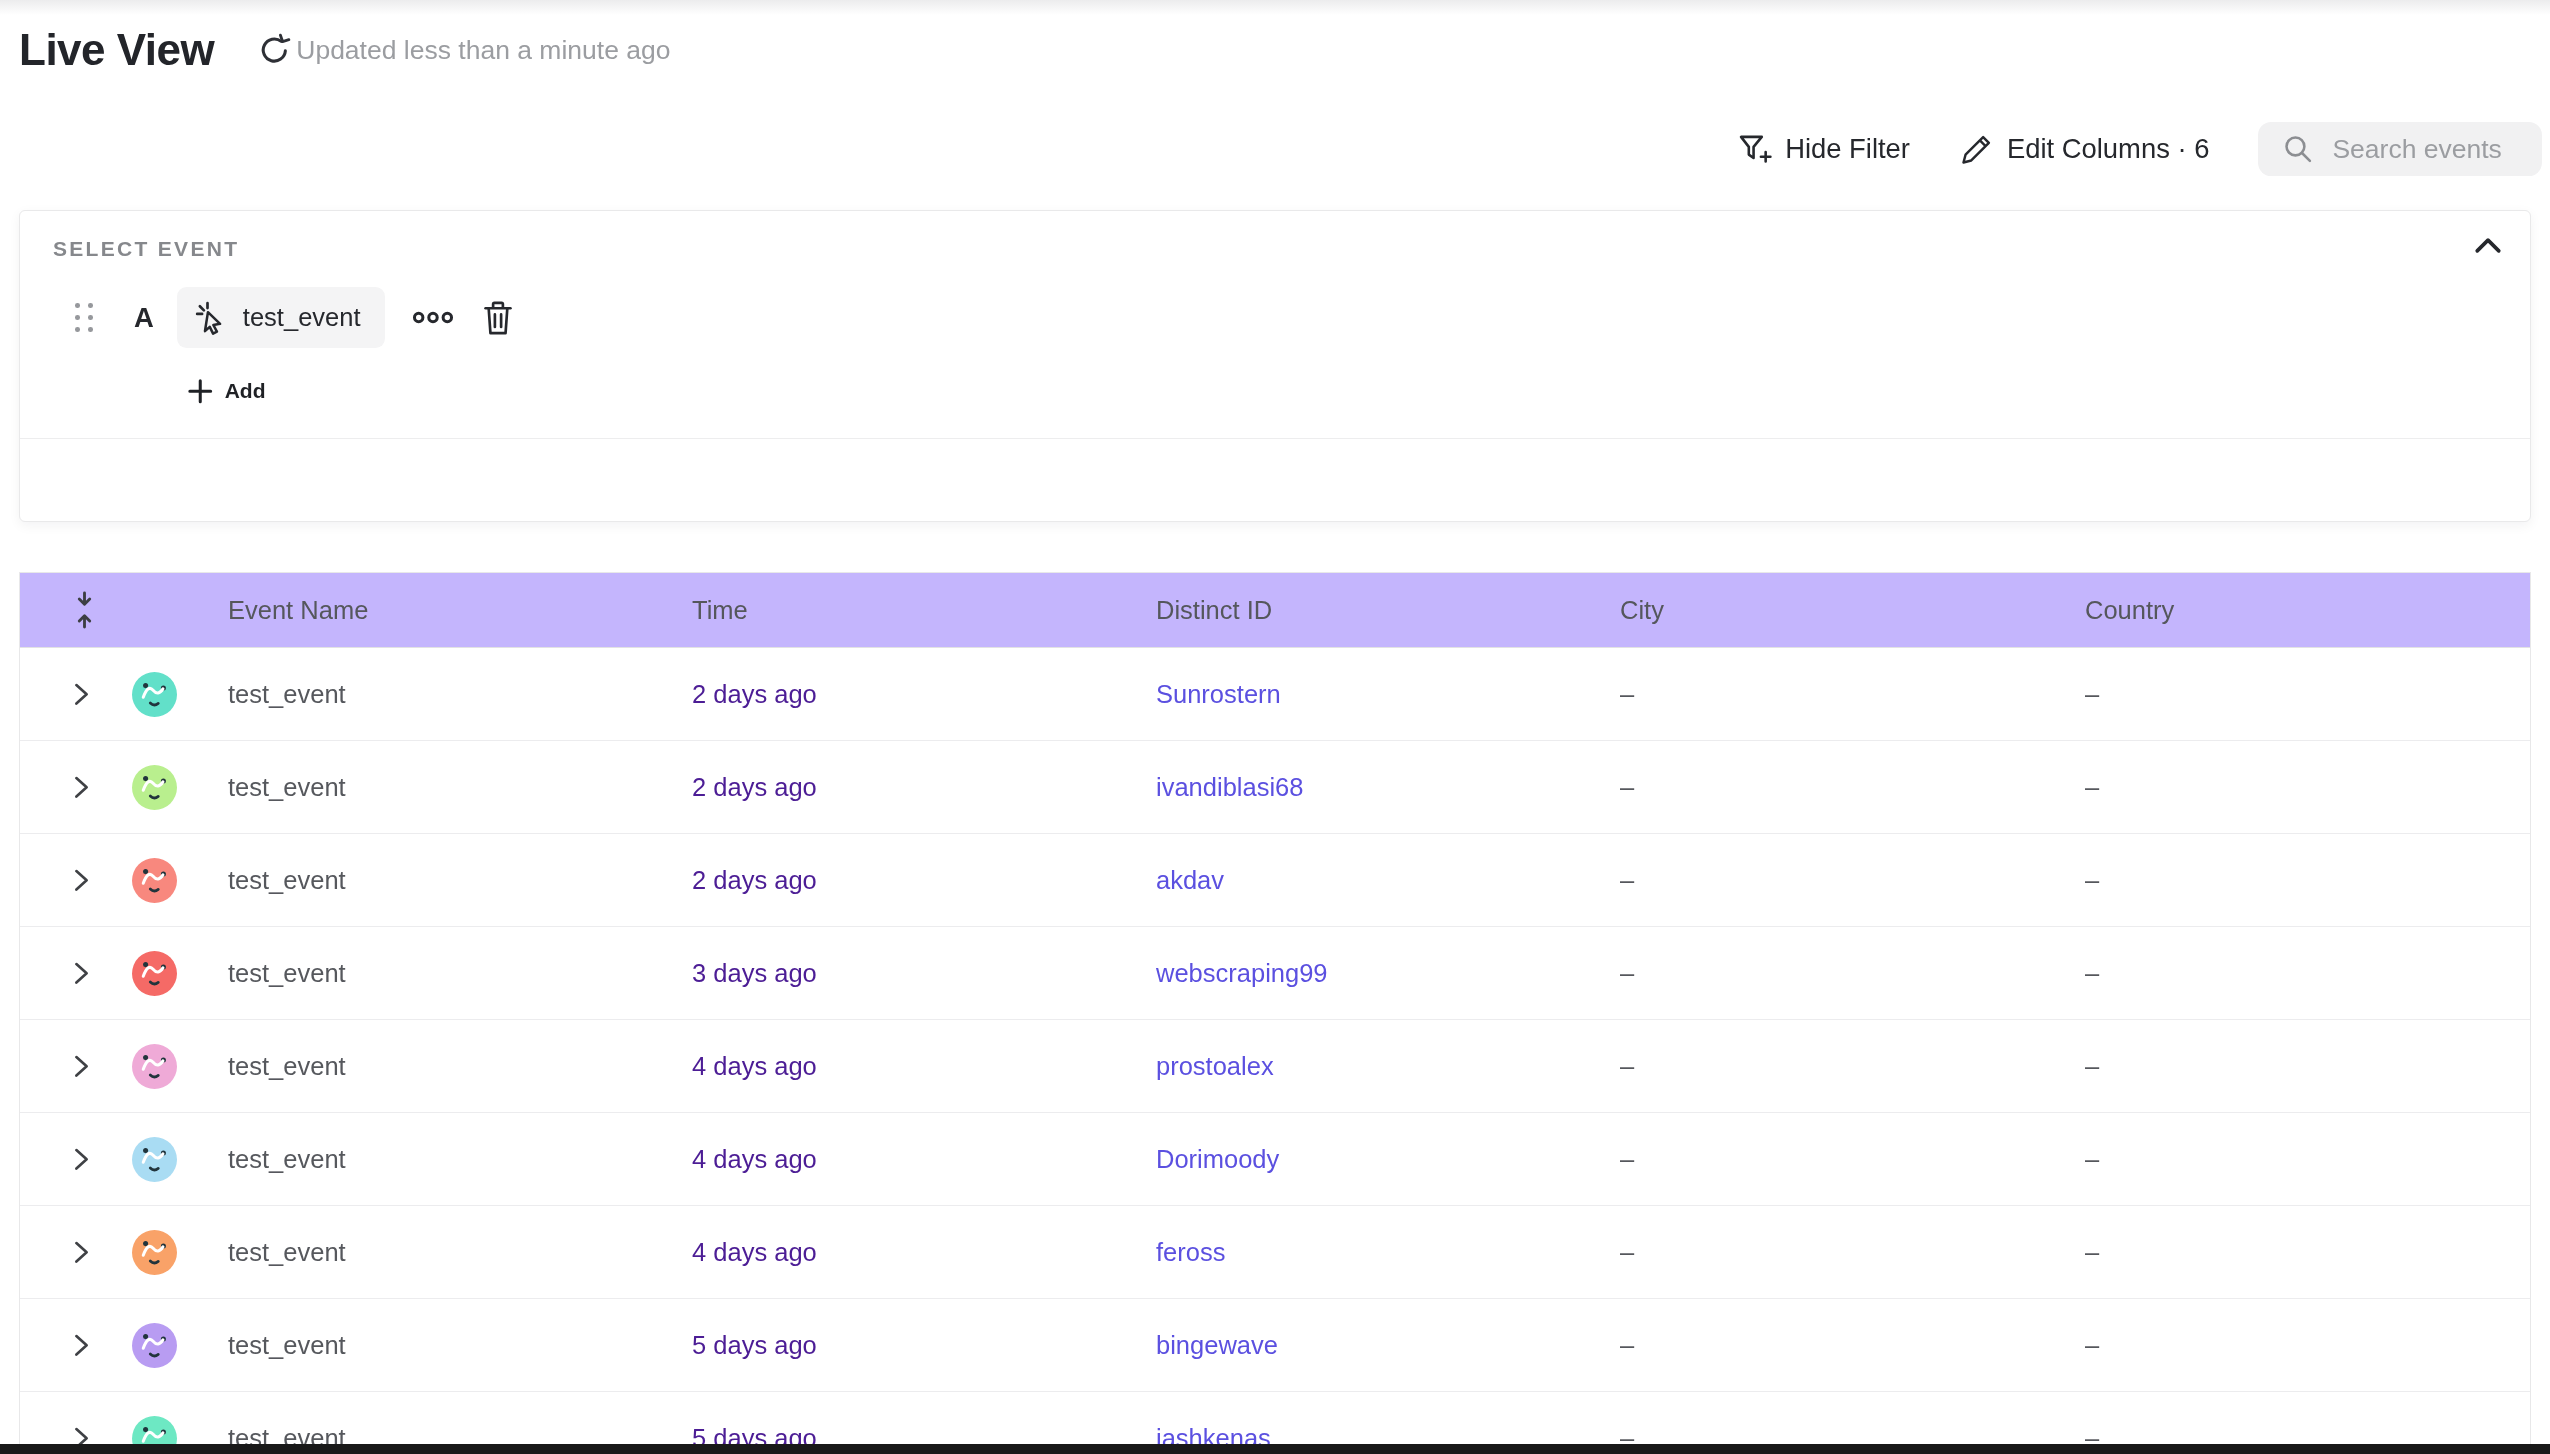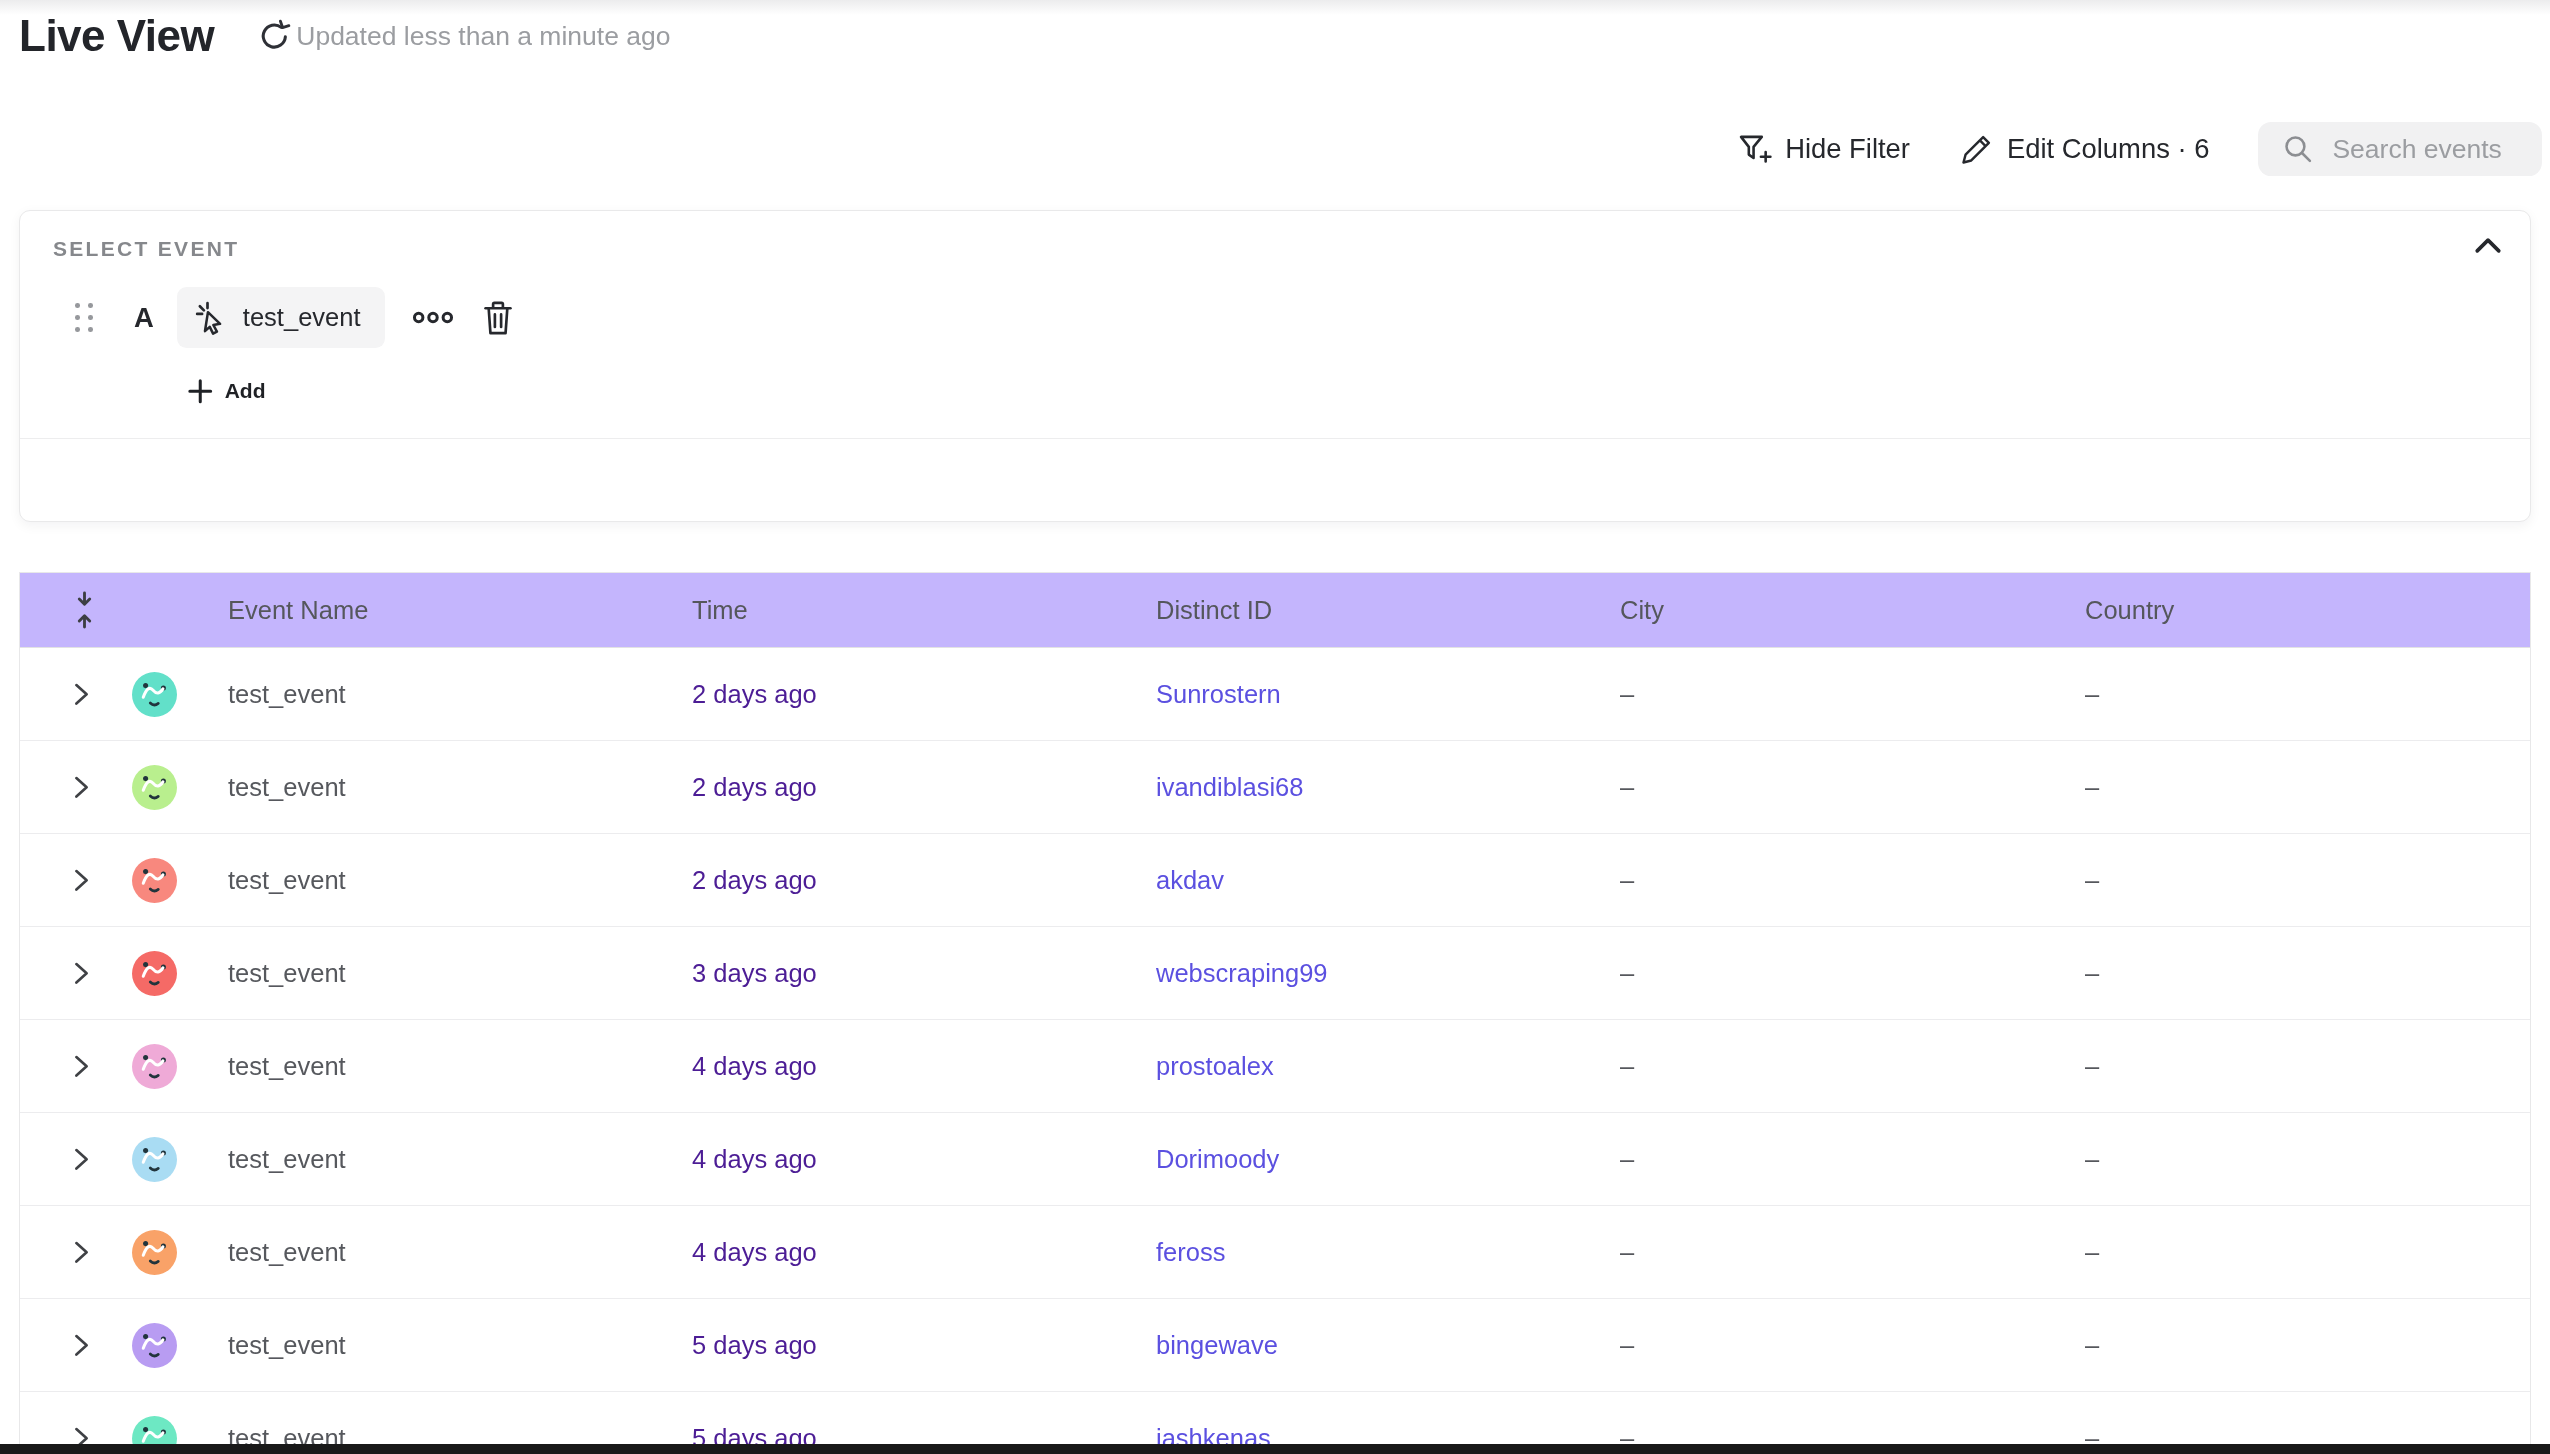--- a/index.html
+++ b/index.html
@@ -1,35 +1,35 @@
 <!DOCTYPE html>
 <html style="font-size:15px"><head>
 <meta charset="utf-8">
 <style>
   html,body{margin:0;padding:0;width:2550px;height:1455px;overflow:hidden;background:#ffffff;
     font-family:"Liberation Sans", sans-serif;position:relative;}
   .top-fade{position:absolute;top:0;left:0;right:0;height:15px;
     background:linear-gradient(#ececed,rgba(255,255,255,0));pointer-events:none;}
 
   
-  .page-header{position:absolute;top:11px;left:19px;display:flex;align-items:center;}
+  .page-header{position:absolute;top:25px;left:19px;display:flex;align-items:center;}
   .page-title{font-size:44px;font-weight:700;color:#23252a;letter-spacing:-0.5px;margin:0 0 0 0;}
   .refresh-btn{margin-left:40px;width:42px;height:42px;display:flex;align-items:center;justify-content:center;cursor:pointer;background:none;border:none;padding:0;}
   .updated-text{font-size:26.5px;color:#9b9da1;}
 
   
   .toolbar{position:absolute;top:115px;right:7.6px;display:flex;align-items:center;gap:49px;height:68px;}
   .tool-btn{display:flex;align-items:center;gap:12px;font-size:27.4px;font-weight:500;color:#26282d;background:none;border:none;cursor:pointer;padding:0;font-family:inherit;}
   .search-box{display:flex;align-items:center;gap:15px;background:#f1f1f2;border-radius:13.2px;height:54px;width:238px;padding:0 23px;}
   .search-box input{border:none;background:transparent;outline:none;font-size:26.5px;color:#26282d;width:100%;font-family:inherit;}
   .search-box input::placeholder{color:#9b9da1;}
 
   
   .query-card{position:absolute;left:19px;right:19px;top:210px;height:312px;background:#fff;
-    border:0.9px solid #e9e9ea;border-radius:11px;box-shadow:0 3.8px 11.4px rgba(25,25,35,0.05);box-sizing:border-box;}
+    border:0.9px solid #e9e9ea;border-radius:6px;box-shadow:0 3.8px 11.4px rgba(25,25,35,0.05);box-sizing:border-box;}
   .section-label{font-size:21px;font-weight:700;color:#86888c;letter-spacing:2.3px;}
   .select-label{position:absolute;top:25.5px;left:33px;}
   .collapse-btn{position:absolute;top:21px;right:24.6px;background:none;border:none;cursor:pointer;padding:3.8px;}
   .event-row{position:absolute;top:76px;left:55px;height:61px;display:flex;align-items:center;}
   .drag-handle{display:grid;grid-template-columns:4.7px 4.7px;grid-template-rows:4.7px 4.7px 4.7px;column-gap:8.5px;row-gap:7.6px;cursor:grab;}
   .drag-handle i{width:4.7px;height:4.7px;border-radius:50%;background:#96989c;}
   .step-label{margin-left:41px;font-size:27.4px;font-weight:700;color:#26282d;}
   .event-pill{margin-left:23px;height:61px;display:flex;align-items:center;gap:13.2px;background:#f4f4f5;border:none;
     border-radius:9.5px;padding:0 24.6px 0 17px;font-size:25.5px;font-weight:500;color:#26282d;cursor:pointer;font-family:inherit;}
   .more-btn{margin-left:24.6px;background:none;border:none;cursor:pointer;padding:1.9px;display:flex;}

